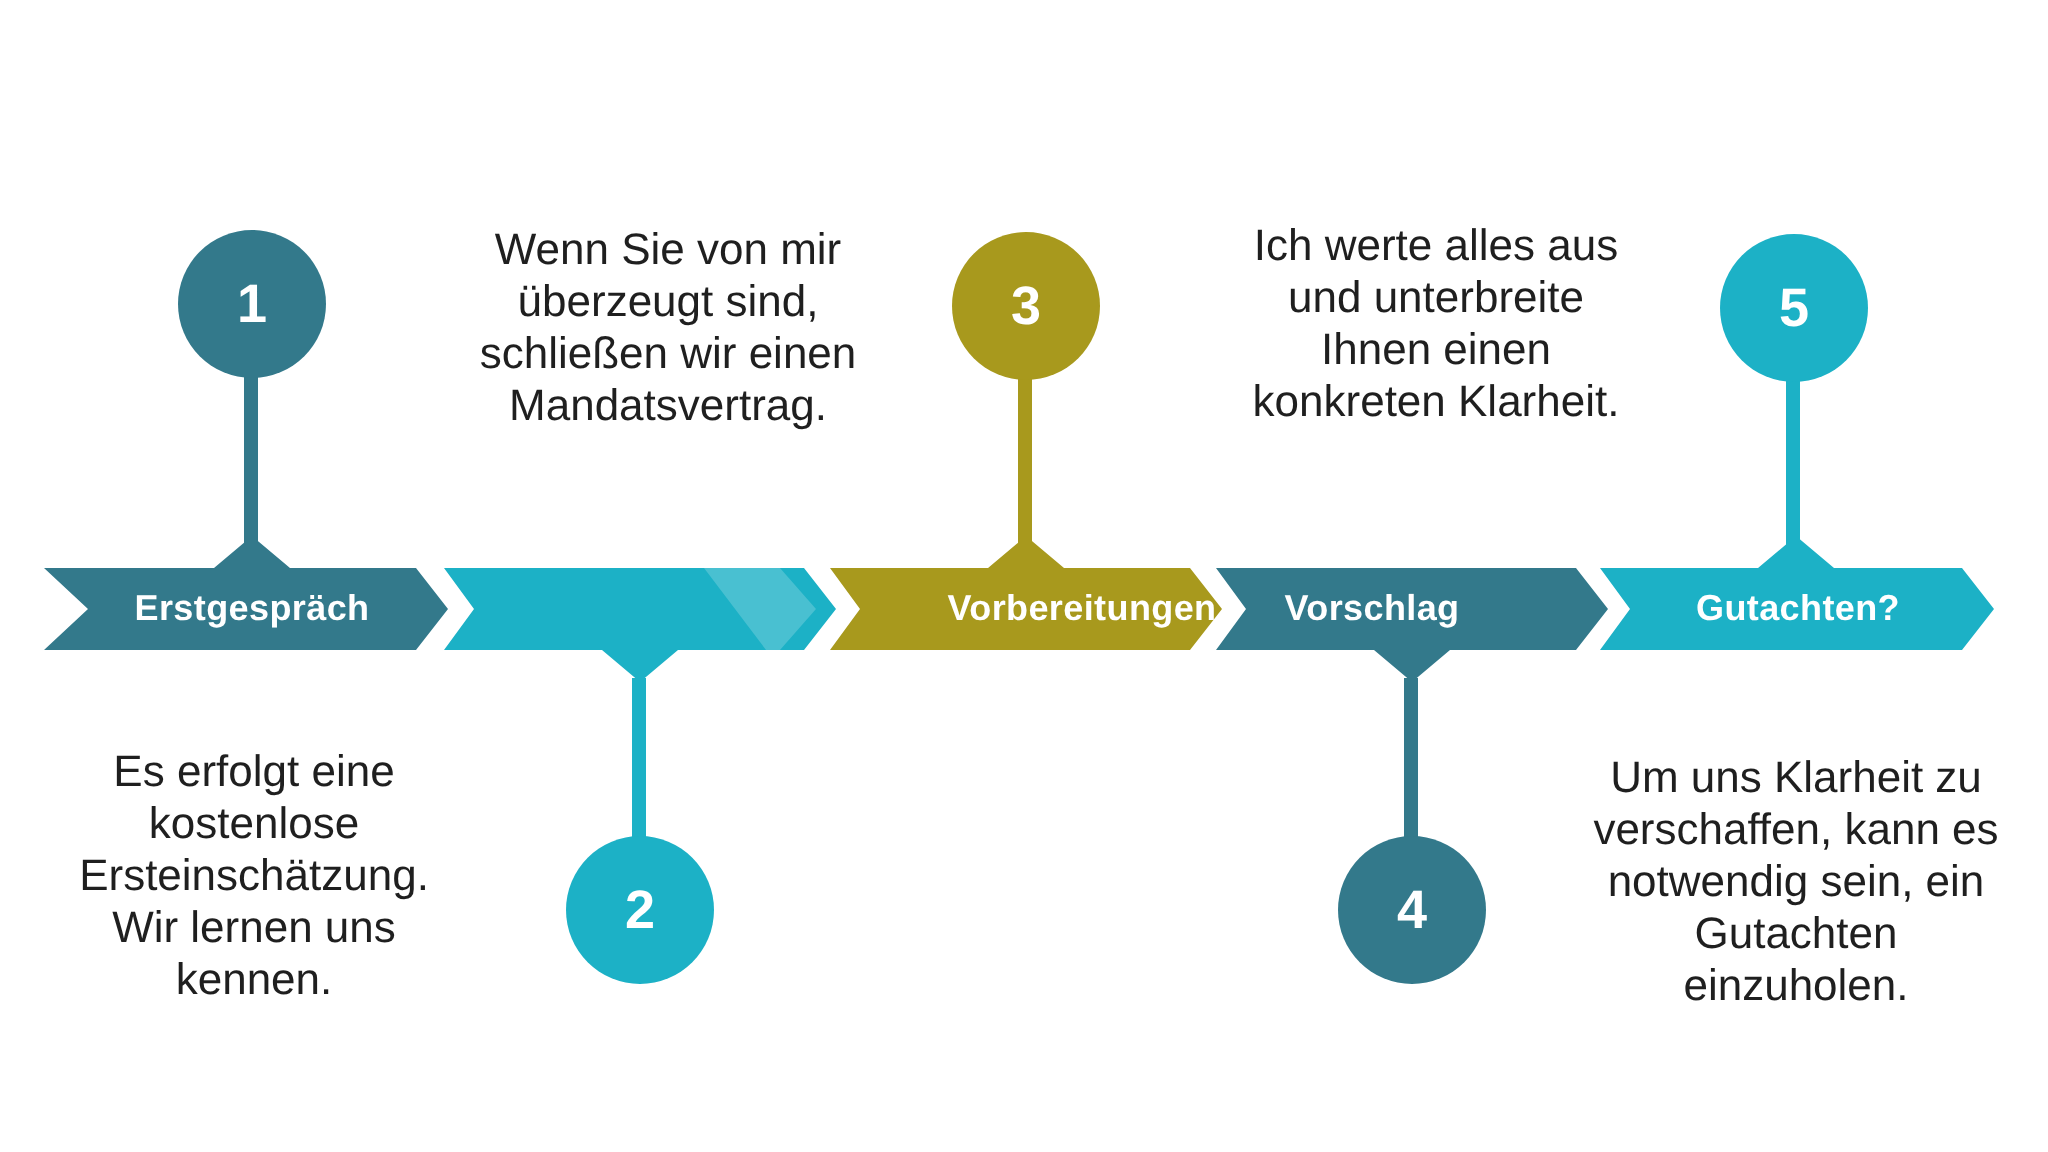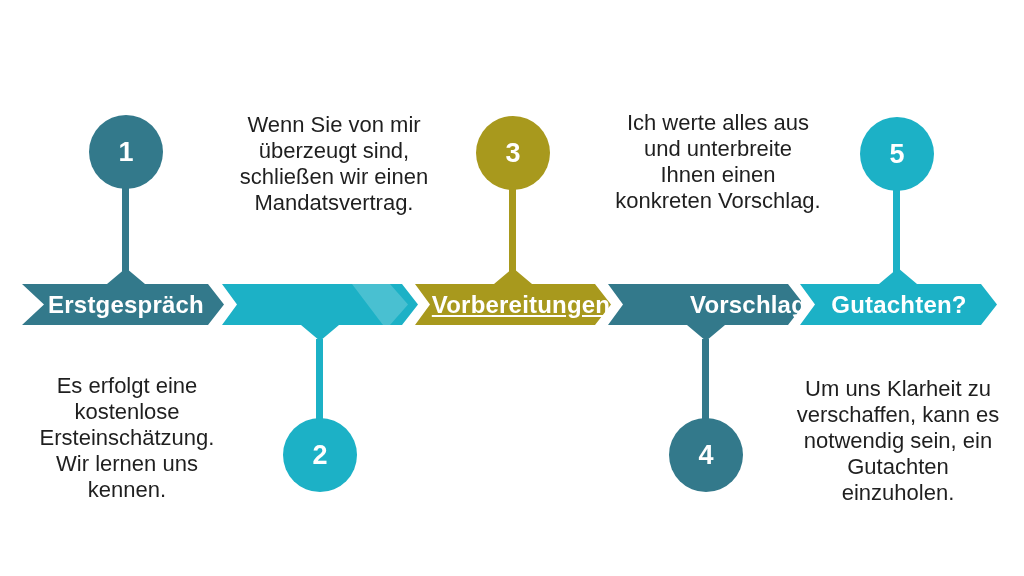--- a/index.html
+++ b/index.html
@@ -17,21 +17,21 @@
     width: 1024px; height: 576px;
   }
   .step-label {
     position: absolute;
     top: 284px;
     height: 41px;
     line-height: 41px;
     transform: translateX(-50%);
     color: #ffffff;
     font-weight: bold;
-    font-size: 24px;
+    font-size: 18px;
     letter-spacing: 0.2px;
     white-space: nowrap;
   }
   .circle {
     position: absolute;
     width: 74px; height: 74px;
     border-radius: 50%;
     color: #ffffff;
     font-weight: bold;
     font-size: 27px;
@@ -56,22 +56,22 @@
   .c3 { left: 476px; top: 116px; }
   .c4 { left: 669px; top: 418px; }
   .c5 { left: 860px; top: 117px; }
   .st1 { left: 122px; top: 185px; height: 96px; }
   .st2 { left: 316px; top: 339px; height: 83px; }
   .st3 { left: 509px; top: 186px; height: 95px; }
   .st4 { left: 702px; top: 339px; height: 83px; }
   .st5 { left: 893px; top: 187px; height: 94px; }
   .l1 { left: 126px; }
   .l2 { left: 320px; }
-  .l3 { left: 521px; text-decoration: underline; }
-  .l4 { left: 748px; }
+  .l3 { left: 541px; }
+  .l4 { left: 686px; }
   .l5 { left: 899px; }
   .d1 { left: 127px; top: 373px; }
   .d2 { left: 334px; top: 112px; }
   .d3 { left: 514px; top: 376px; }
   .d4 { left: 718px; top: 110px; }
   .d5 { left: 898px; top: 376px; }
 </style>
 </head>
 <body>
 
@@ -113,21 +113,21 @@
   <div class="step-label l3">Vorbereitungen</div>
 
   <div class="stem st4" style="background-color: rgb(51, 121, 139);"></div>
   <div class="circle c4" style="background-color: rgb(51, 121, 139);">
     <span>4</span>
   </div>
   <div class="step-label l4">Vorschlag</div>
   <div class="desc d4">Ich werte alles aus
 und unterbreite
 Ihnen einen
-konkreten Vorschlag.</div>
+konkreten Klarheit.</div>
 
   <div class="stem st5" style="background-color: rgb(28, 177, 198);"></div>
   <div class="circle c5" style="background-color: rgb(28, 177, 198);">
     <span>5</span>
   </div>
   <div class="step-label l5">Gutachten?</div>
   <div class="desc d5">Um uns Klarheit zu
 verschaffen, kann es
 notwendig sein, ein
 Gutachten

